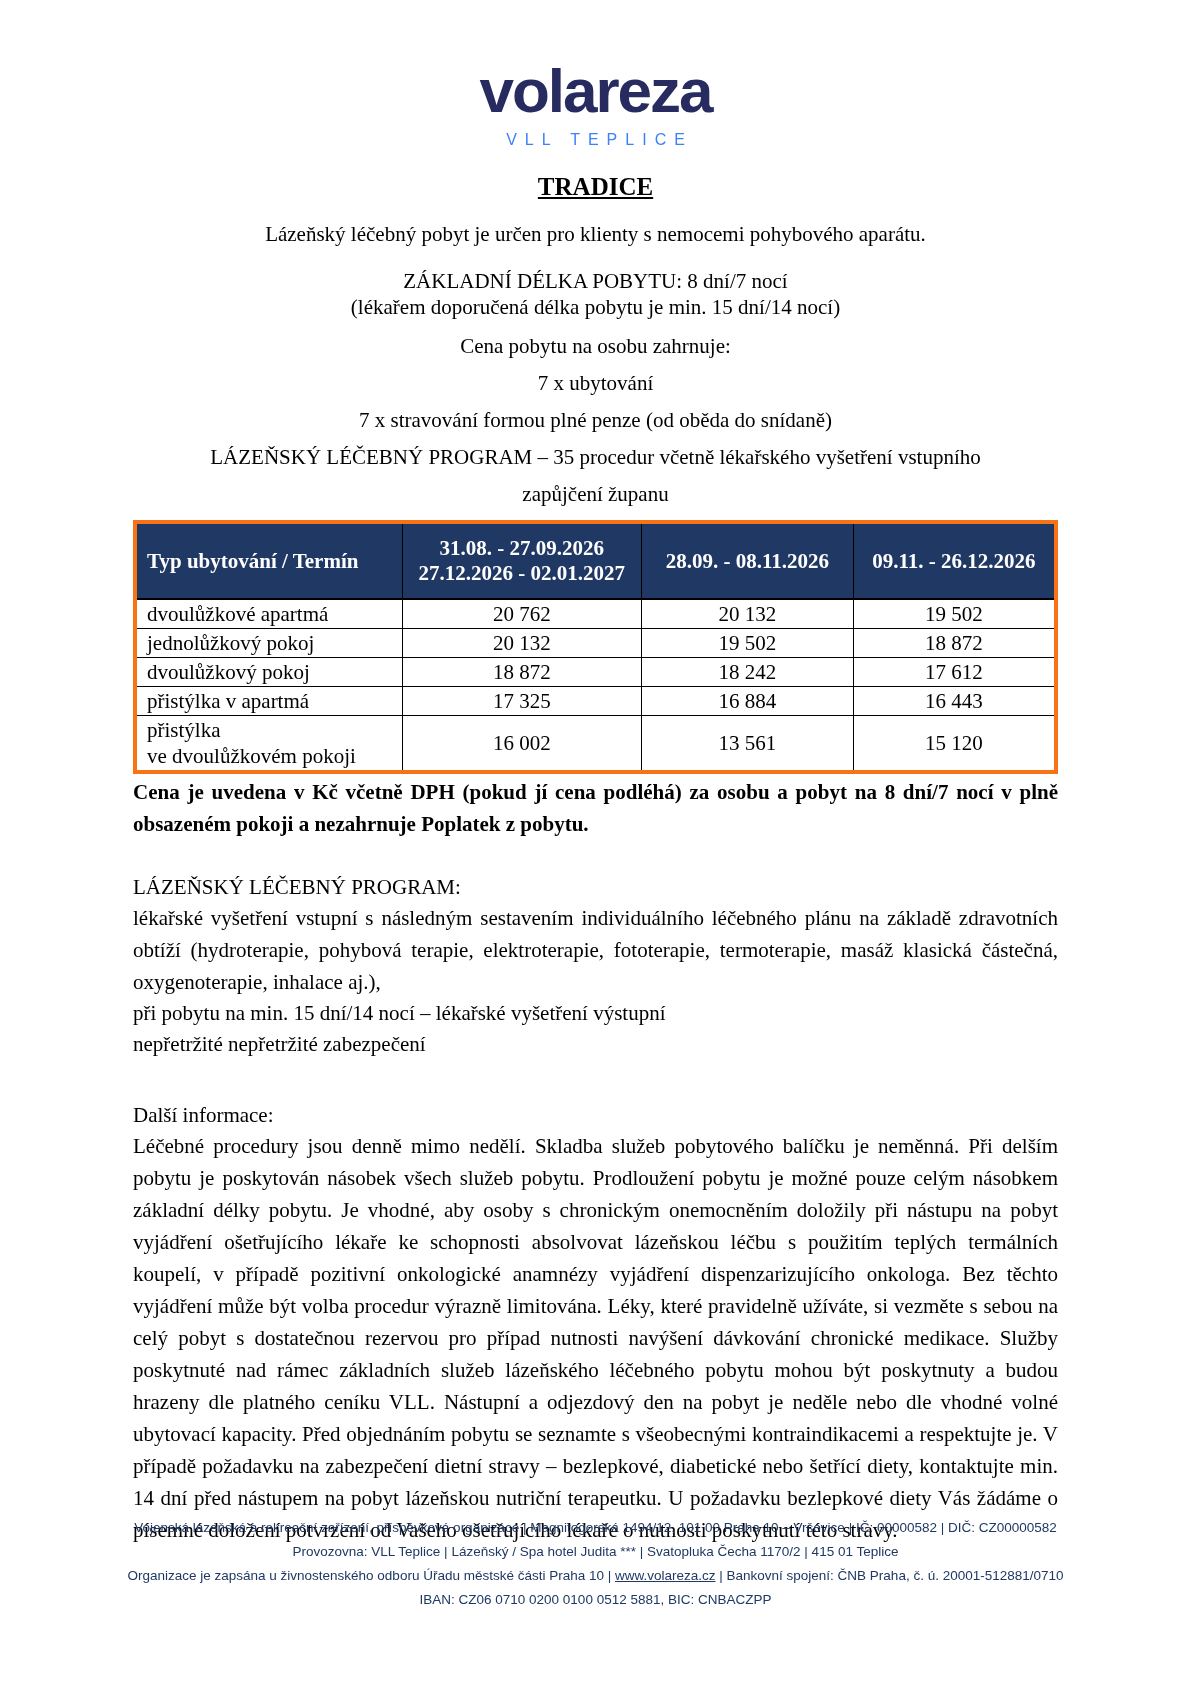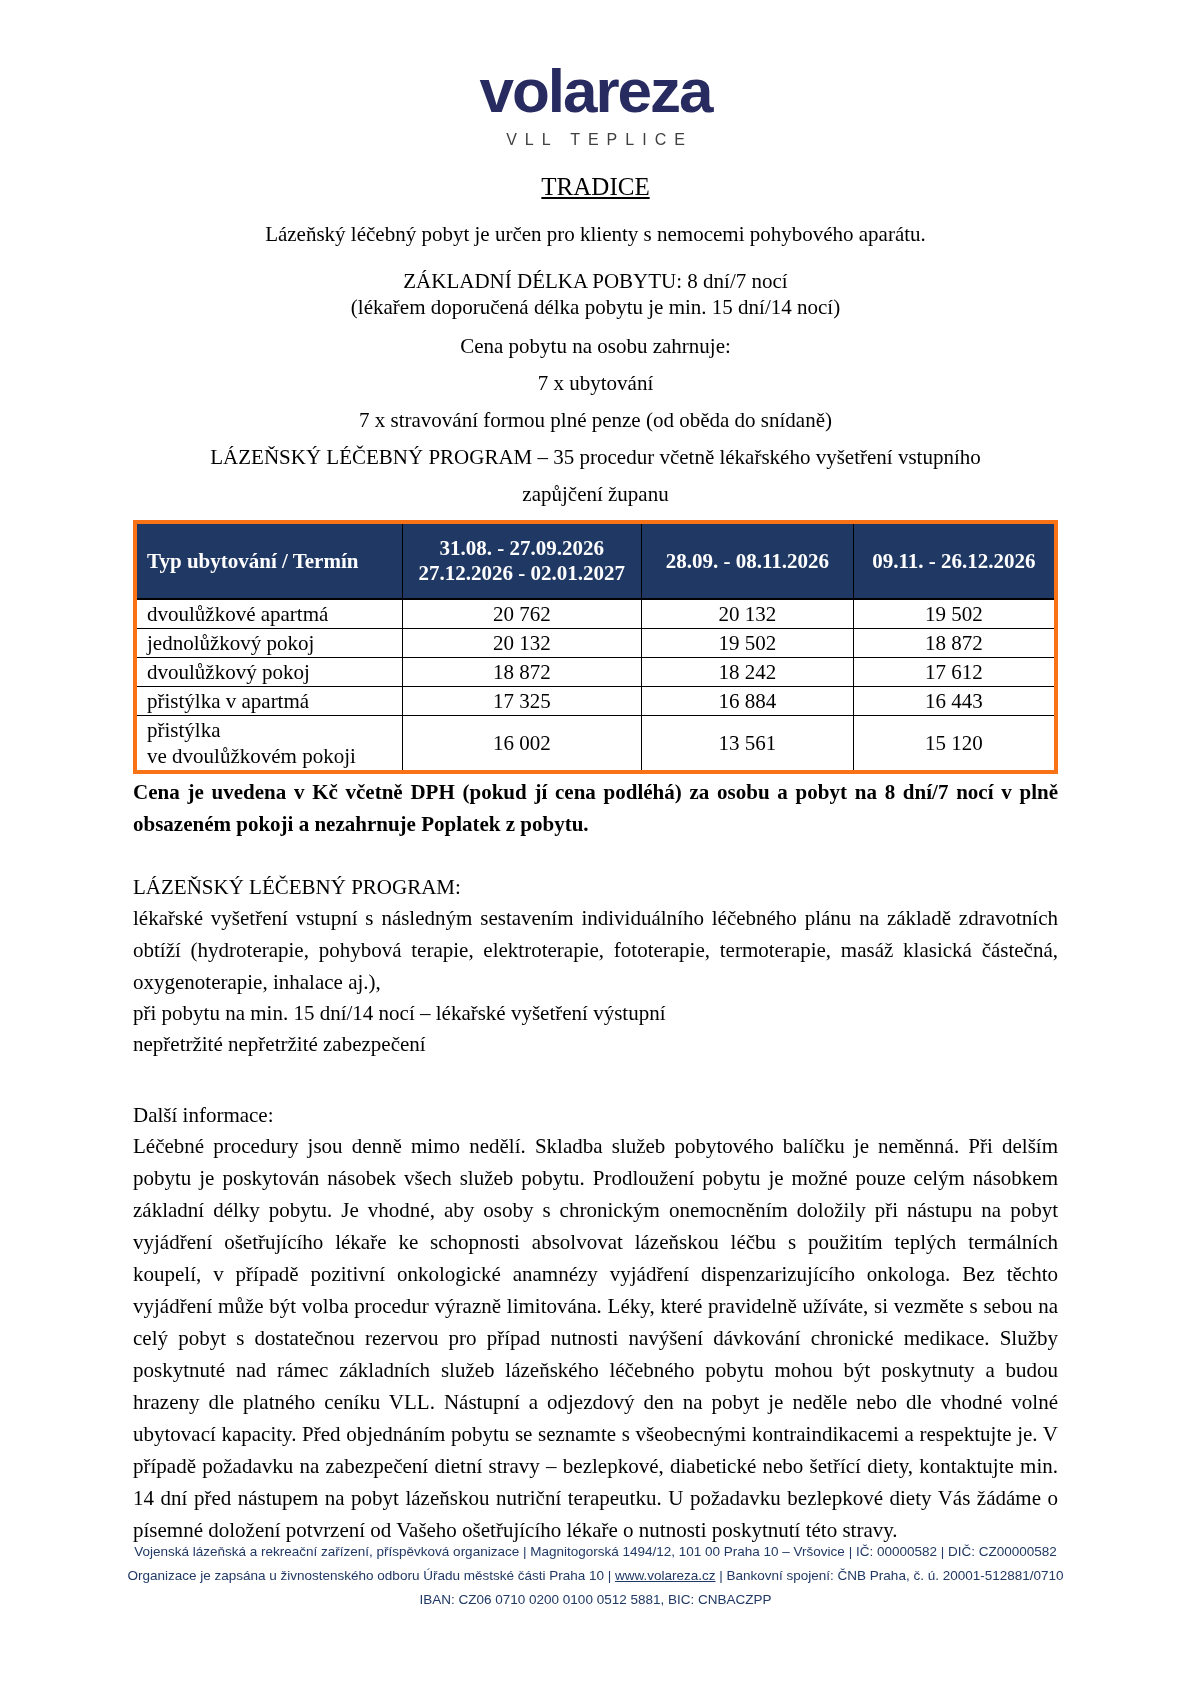--- a/index.html
+++ b/index.html
@@ -21,30 +21,30 @@
     font-weight:bold;
     font-size:62px;
     letter-spacing:-2px;
     color:#272b60;
     line-height:1;
   }
   .logo-subtitle {
     font-family:"Liberation Sans", sans-serif;
     font-size:16px;
     letter-spacing:8px;
-    color:#404040;
+    color:#3b82f6;
     margin-top:9px;
     text-indent:8px;
   }
 
   
   .doc-title {
     text-align:center;
     font-size:25px;
-    font-weight:normal;
+    font-weight:bold;
     margin-top:24px;
     margin-bottom:20px;
   }
   .doc-title span { text-decoration:underline; }
 
   
   .intro { text-align:center; font-size:21px; line-height:26px; }
   .intro p { margin:0 0 11px 0; }
   .intro p.tight { margin-bottom:0; }
   .intro p.first { margin-bottom:21px; }
@@ -187,16 +187,17 @@
     <div class="body-line">při pobytu na min. 15 dní/14 nocí – lékařské vyšetření výstupní</div>
     <div class="body-line">nepřetržité nepřetržité zabezpečení</div>
 
     <div class="info-heading">Další informace:</div>
     <div class="body-just">Léčebné procedury jsou denně mimo nedělí. Skladba služeb pobytového balíčku je neměnná. Při delším pobytu je poskytován násobek všech služeb pobytu. Prodloužení pobytu je možné pouze celým násobkem základní délky pobytu. Je vhodné, aby osoby s chronickým onemocněním doložily při nástupu na pobyt vyjádření ošetřujícího lékaře ke schopnosti absolvovat lázeňskou léčbu s použitím teplých termálních koupelí, v případě pozitivní onkologické anamnézy vyjádření dispenzarizujícího onkologa. Bez těchto vyjádření může být volba procedur výrazně limitována. Léky, které pravidelně užíváte, si vezměte s sebou na celý pobyt s dostatečnou rezervou pro případ nutnosti navýšení dávkování chronické medikace. Služby poskytnuté nad rámec základních služeb lázeňského léčebného pobytu mohou být poskytnuty a budou hrazeny dle platného ceníku VLL. Nástupní a odjezdový den na pobyt je neděle nebo dle vhodné volné ubytovací kapacity. Před objednáním pobytu se seznamte s všeobecnými kontraindikacemi a respektujte je. V případě požadavku na zabezpečení dietní stravy – bezlepkové, diabetické nebo šetřící diety, kontaktujte min. 14 dní před nástupem na pobyt lázeňskou nutriční terapeutku. U požadavku bezlepkové diety Vás žádáme o písemné doložení potvrzení od Vašeho ošetřujícího lékaře o nutnosti poskytnutí této stravy.</div>
 
   </div>
 
   <div class="footer">
     <div>Vojenská lázeňská a rekreační zařízení, příspěvková organizace | Magnitogorská 1494/12, 101 00 Praha 10 – Vršovice | IČ: 00000582 | DIČ: CZ00000582</div>
+    <div>Provozovna: VLL Teplice | Lázeňský / Spa hotel Judita *** | Svatopluka Čecha 1170/2 | 415 01 Teplice</div>
     <div><span>Organizace je zapsána u živnostenského odboru Úřadu městské části Praha 10 | </span><a href="#">www.volareza.cz</a><span> | Bankovní spojení: ČNB Praha, č. ú. 20001-512881/0710</span></div>
     <div>IBAN: CZ06 0710 0200 0100 0512 5881, BIC: CNBACZPP</div>
   </div>
 </div>
 
 </body></html>

